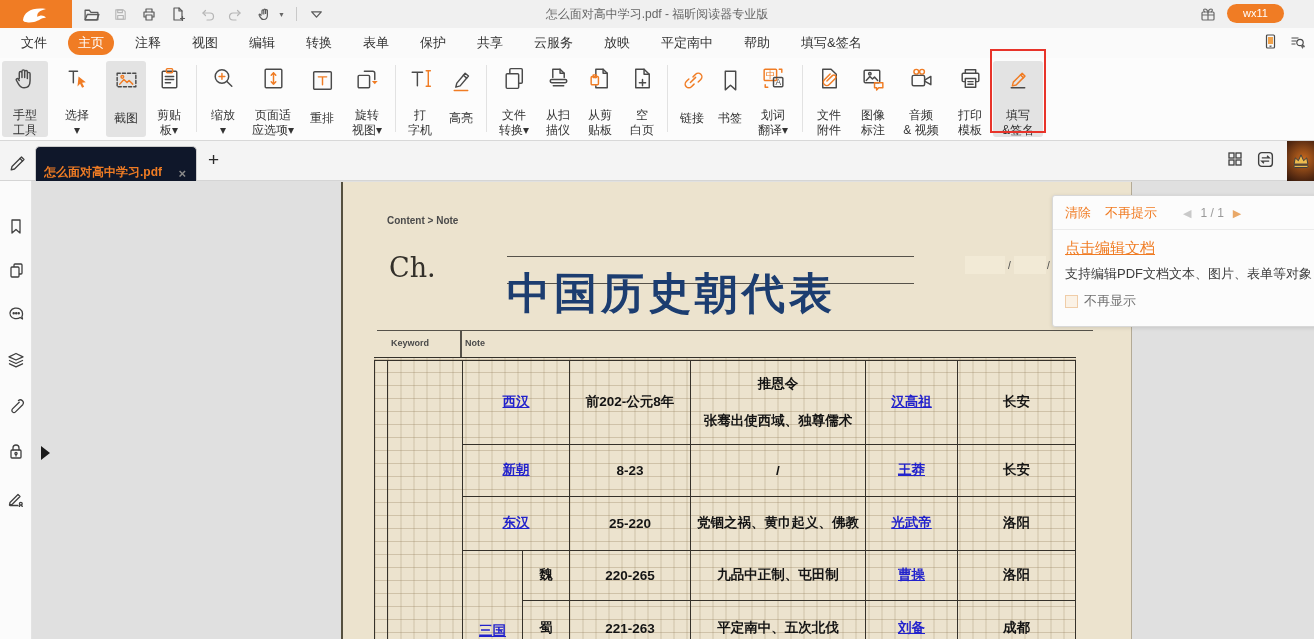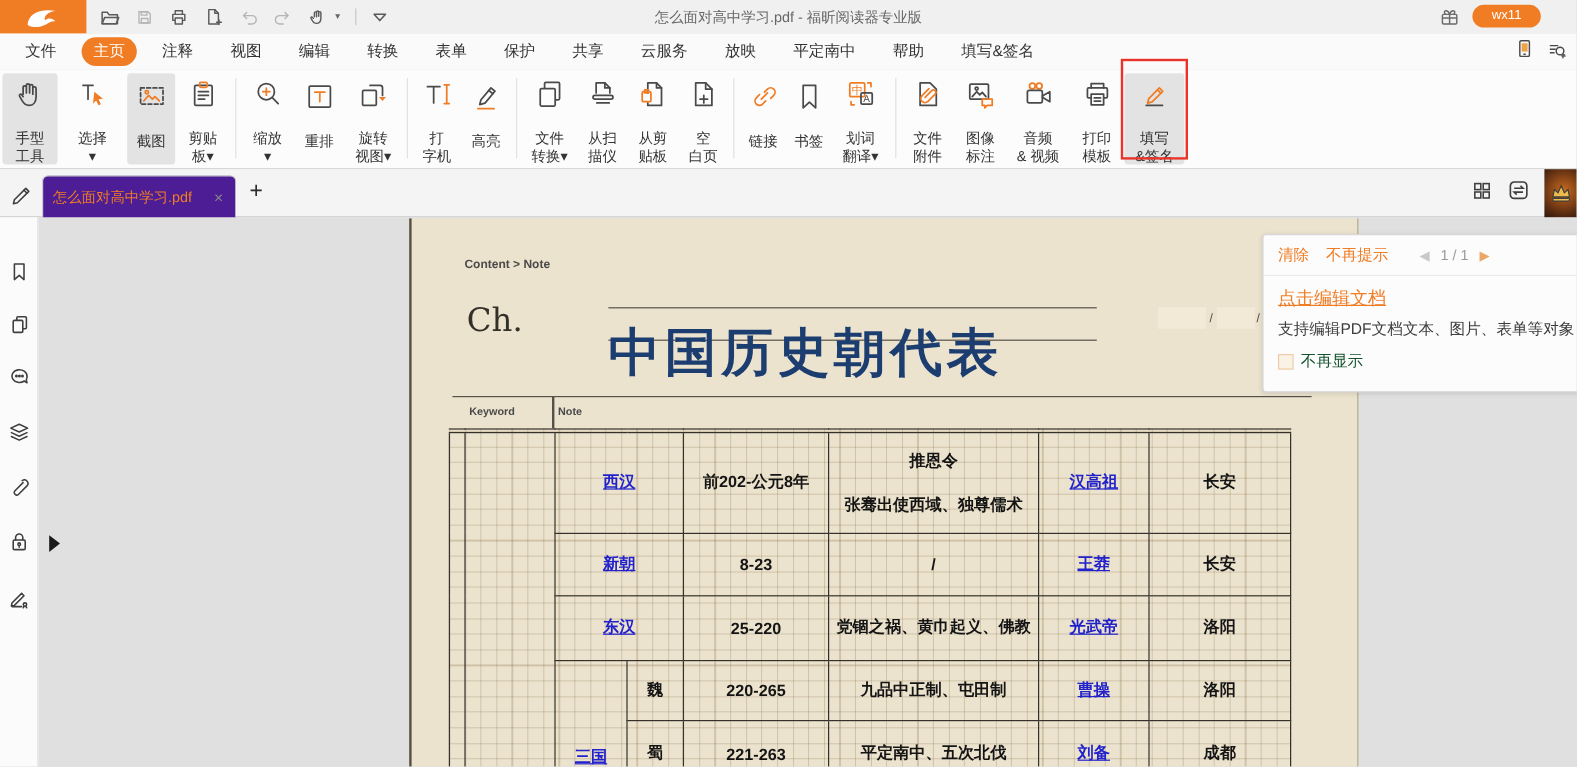--- a/index.html
+++ b/index.html
@@ -46,23 +46,23 @@
   .rlabel { font-size:12px; line-height:15px; color:#333; text-align:center; white-space:pre-line; margin-top:16px; }
   .rsep { width:1px; background:#e2e2e2; margin:4px 4px 8px 4px; }
   .hlbox { position:absolute; left:-3px; right:-3px; top:-12px; bottom:4px;
     border:2px solid #e8342a; pointer-events:none; }
 
   
   .tabbar { position:absolute; left:0; top:141px; width:1314px; height:40px; background:#f4f4f4;
     border-bottom:1px solid #d5d5d5; }
   .pencil-corner { position:absolute; left:8px; top:10px; width:20px; height:20px; }
   .pencil-corner svg, .sbi svg { stroke:#3f3f3f; fill:none; stroke-width:1.3; stroke-linecap:round; stroke-linejoin:round; }
-  .doctab { position:absolute; left:35px; top:5px; width:162px; height:35px; background:#4c1d95;
+  .doctab { position:absolute; left:35px; top:5px; width:162px; height:35px; background:#0f172a;
     border:1px solid #ccc; border-bottom:none; border-radius:5px 5px 0 0;
-    display:flex; align-items:center; padding:0 8px; }
+    display:flex; align-items:flex-end; padding:0 8px;font-weight:bold; }
   .doctab .tname { color:#f07c24; font-size:12px; flex:1; white-space:nowrap; overflow:hidden; }
   .doctab .tclose { color:#8a8a8a; font-size:13px; padding:0 2px; }
   .addtab { position:absolute; left:208px; top:8px; font-size:19px; color:#2a2a2a; }
   .tb-right { position:absolute; right:0; top:0; height:40px; display:flex; align-items:center; gap:12px; }
   .tb-right svg { stroke:#3f3f3f; fill:none; stroke-width:1.3; }
   .crown-thumb { width:27px; height:40px; background:radial-gradient(circle at 60% 45%, #c96a1e 0%, #5a2c12 70%, #2e160a 100%);
     display:flex; align-items:center; justify-content:center; }
 
   
   .sidebar { position:absolute; left:0; top:181px; width:32px; height:458px; background:#fbfbfb;
@@ -110,21 +110,21 @@
   .n-head { position:relative; height:34px; border-bottom:1px solid #ebebeb;
     display:flex; align-items:center; padding-left:12px; gap:14px; }
   .n-act { color:#f07c24; font-size:13px; }
   .n-pager { position:absolute; left:130px; top:0; height:34px; display:flex; align-items:center; gap:9px;
     font-size:12px; color:#999; }
   .arr { font-size:11px; }
   .arr.l { color:#c9c9c9; } .arr.r { color:#e9a868; }
   .n-body { padding:9px 12px; }
   .n-link { color:#f07c24; font-size:15px; text-decoration:underline; }
   .n-desc { margin-top:7px; font-size:13px; color:#3c3c3c; white-space:nowrap; }
-  .n-check { margin-top:9px; display:flex; align-items:center; gap:6px; font-size:13px; color:#14532d; }
+  .n-check { margin-top:9px; display:flex; align-items:center; gap:6px; font-size:13px; color:#737373; }
   .cbox { width:13px; height:13px; border:1px solid #f0cda8; background:#fbf2e6; }
 </style>
 </head>
 <body>
 
 <div id="app">
 
   <div class="titlebar">
     <div class="win-title">怎么面对高中学习.pdf - 福昕阅读器专业版</div>
     <div class="logo">
@@ -277,20 +277,32 @@
           <svg viewBox="0 0 26 26">
             <g class="ic">
               <circle cx="11.5" cy="11" r="6.5"></circle>
               <path d="M16.3 15.8L21 20.5"></path>
             </g>
             <path class="ic oc" d="M11.5 8.2v5.6M8.7 11h5.6"></path>
           </svg>
         </span>
       <span class="rlabel">缩放
 ▾</span>
+    </div>
+    <div class="rb" style="width:56px">
+      <span class="ricon">
+          <svg viewBox="0 0 26 26">
+            <g class="ic">
+              <rect x="5" y="4" width="16" height="18" rx="1"></rect>
+            </g>
+            <path class="ic oc" d="M13 7.5v11M13 7.5l-2.2 2.4M13 7.5l2.2 2.4M13 18.5l-2.2-2.4M13 18.5l2.2-2.4"></path>
+          </svg>
+        </span>
+      <span class="rlabel">页面适
+应选项▾</span>
     </div>
     <div class="rb" style="width:42px">
       <span class="ricon">
           <svg viewBox="0 0 26 26">
             <g class="ic">
               <rect x="4.5" y="4.5" width="17" height="17" rx="1"></rect>
             </g>
             <path class="ic oc" d="M9 9.5h8M13 9.5V17"></path>
           </svg>
         </span>

